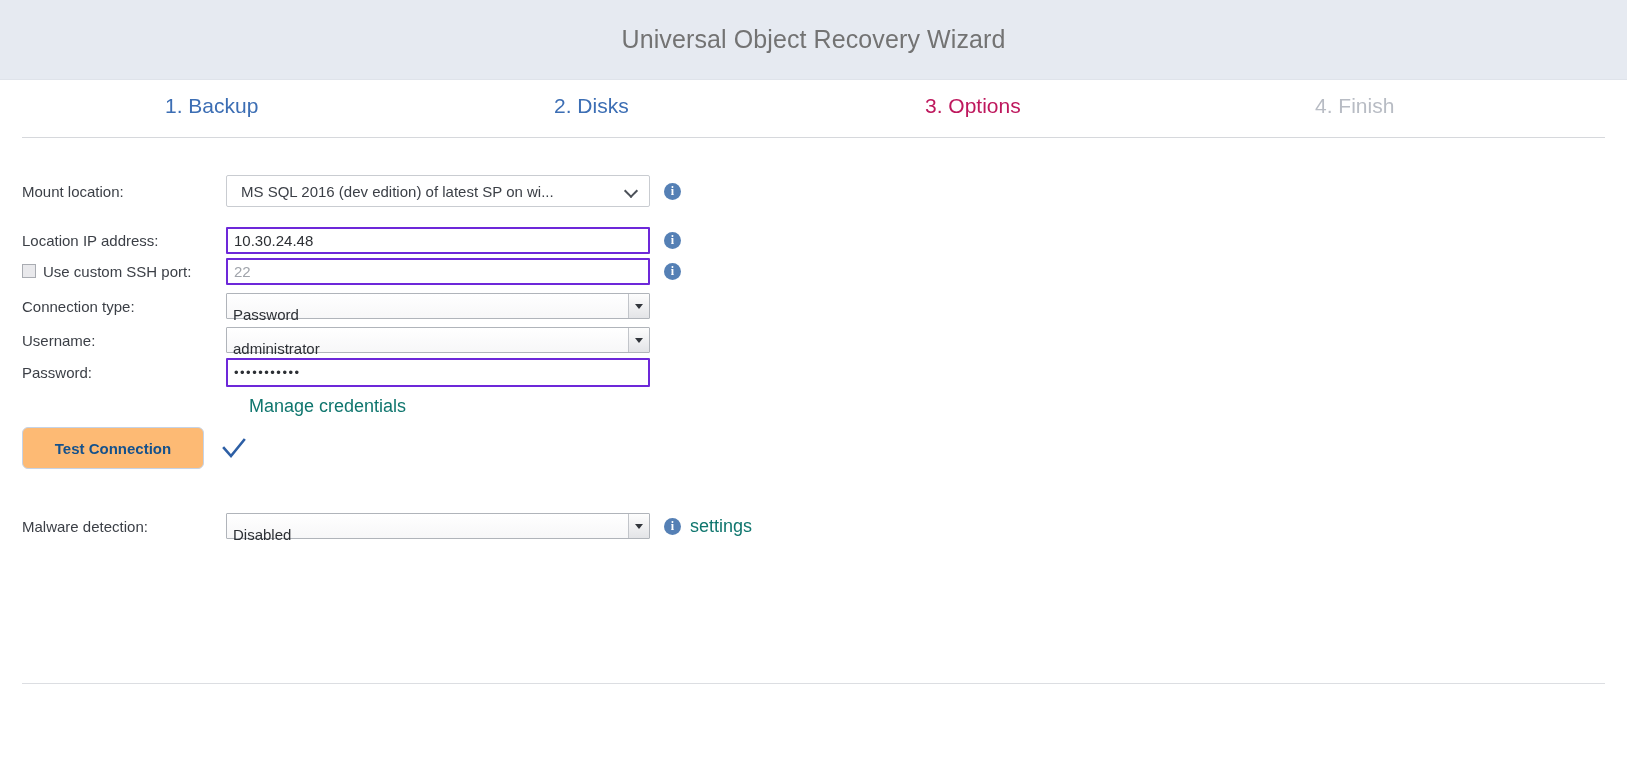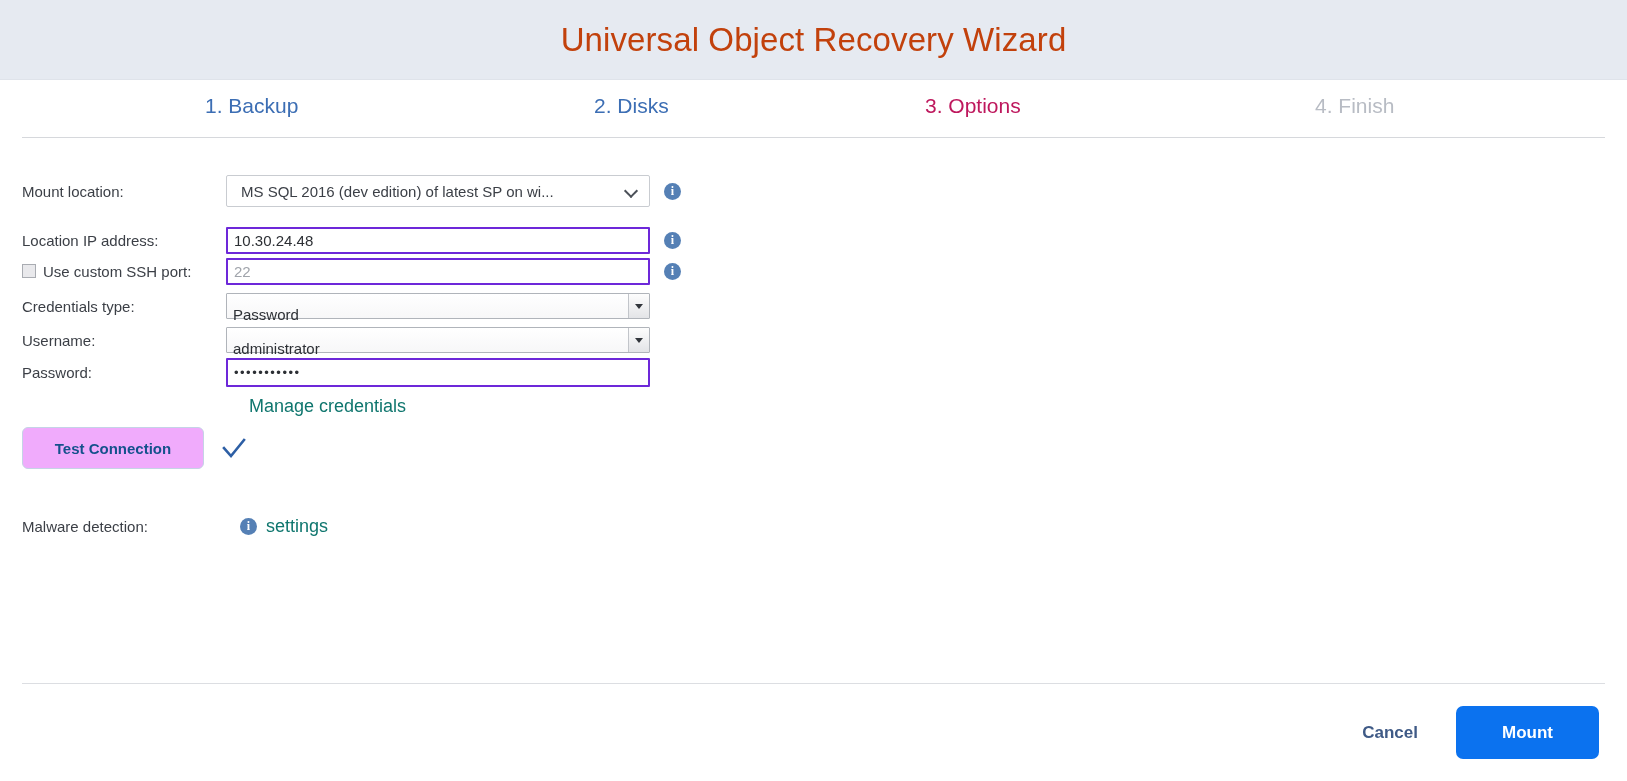--- a/index.html
+++ b/index.html
@@ -25,38 +25,38 @@
   .wiz-header {
     height: 80px;
     background: #e6eaf1;
     display: flex;
     align-items: center;
     justify-content: center;
     border-bottom: 1px solid #dfe3ea;
     box-sizing: border-box;
   }
   .wiz-title {
-    font-size: 33px;
-    color: #c2410c;
+    font-size: 25px;
+    color: #737373;
     font-weight: normal;
     letter-spacing: 0.1px;
   }
 
   
   .steps {
     position: relative;
     height: 55px;
   }
   .step {
     position: absolute;
     top: 14px;
     font-size: 21px;
     white-space: nowrap;
   }
-  .step.done      { color: #3c6eb4; cursor: pointer; margin-left: 40px; }
+  .step.done      { color: #3c6eb4; cursor: pointer; }
   .step.current   { color: #be185d; }
   .step.upcoming  { color: #b8bcc4; }
   .step-1 { left: 165px; }
   .step-2 { left: 554px; }
   .step-3 { left: 925px; }
   .step-4 { left: 1315px; }
 
   .hr-top {
     position: absolute;
     left: 22px;
@@ -214,21 +214,21 @@
     font-size: 18px;
     cursor: pointer;
   }
 
   
   .test-btn {
     width: 182px;
     height: 42px;
     border: 1px solid #c5d3e6;
     border-radius: 6px;
-    background: #f0abfc;
+    background: #fdba74;
     color: #14518c;
     font-size: 15px;
     font-weight: bold;
     display: flex;
     align-items: center;
     justify-content: center;
     cursor: pointer;
     box-sizing: border-box;
   }
   .check-ok {
@@ -326,21 +326,21 @@
       </div>
       <div class="ctrl txt placeholder">
         <span>22</span>
       </div>
       <span class="info-ico">
           <span>i</span>
         </span>
     </div>
 
     <div class="row" style="top: 154px;">
-      <div class="label">Credentials type:</div>
+      <div class="label">Connection type:</div>
       <div class="ctrl sel-native">
         <span>Password</span>
         <span class="btn">
             <span class="caret"></span>
           </span>
       </div>
     </div>
 
     <div class="row" style="top: 188px;">
       <div class="label">Username:</div>
@@ -365,27 +365,29 @@
 
     <div class="row" style="top: 289px; height: 44px;">
       <div class="test-btn">Test Connection</div>
       <svg class="check-ok" viewBox="0 0 26 26">
         <polyline points="3,13 10,21 23,5" fill="none" stroke="#2d5fa5" stroke-width="2.6" stroke-linecap="square" stroke-linejoin="miter"></polyline>
       </svg>
     </div>
 
     <div class="row" style="top: 374px;">
       <div class="label">Malware detection:</div>
+      <div class="ctrl sel-native">
+        <span>Disabled</span>
+        <span class="btn">
+            <span class="caret"></span>
+          </span>
+      </div>
       <span class="info-ico">
           <span>i</span>
         </span>
       <span class="link" style="margin-left:9px;">settings</span>
     </div>
 
   </div>
 
   <div class="hr-bottom"></div>
-  <div class="footer">
-    <button class="btn-cancel">Cancel</button>
-    <button class="btn-primary">Mount</button>
-  </div>
 
 </div>
 
 </body></html>

